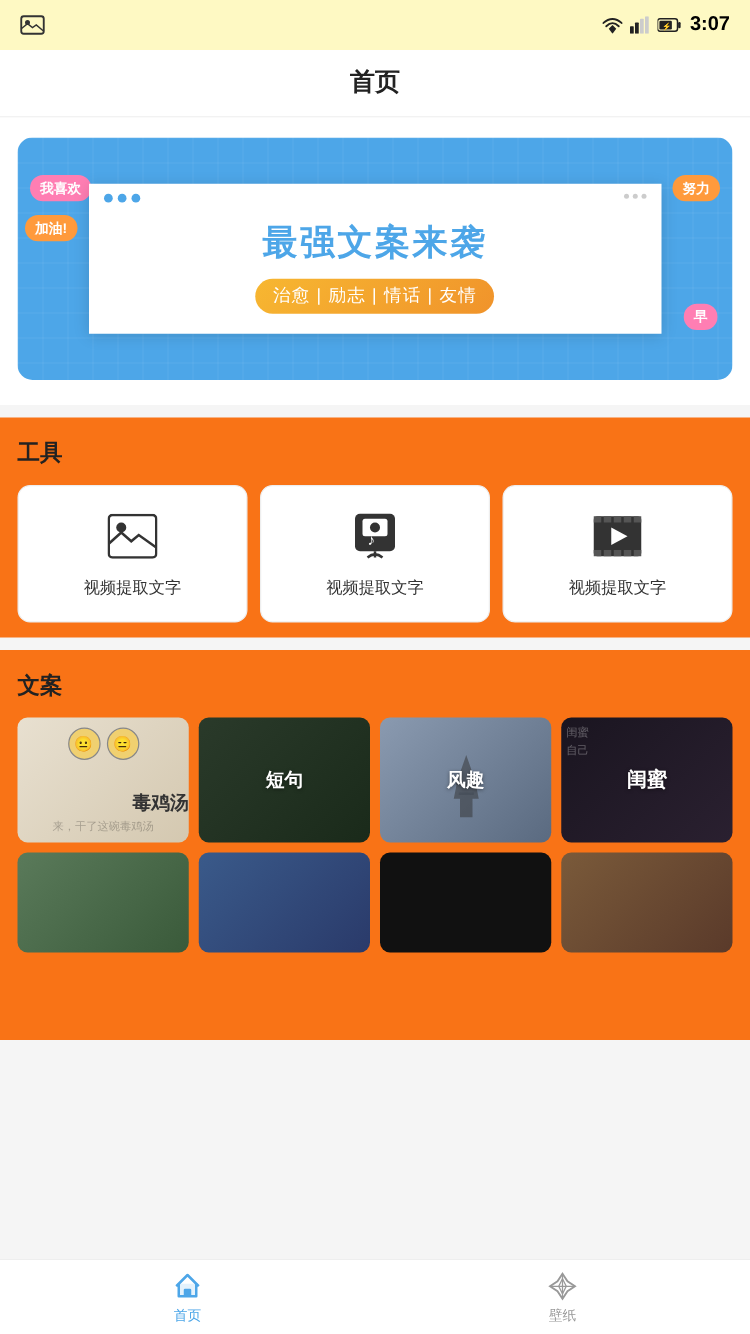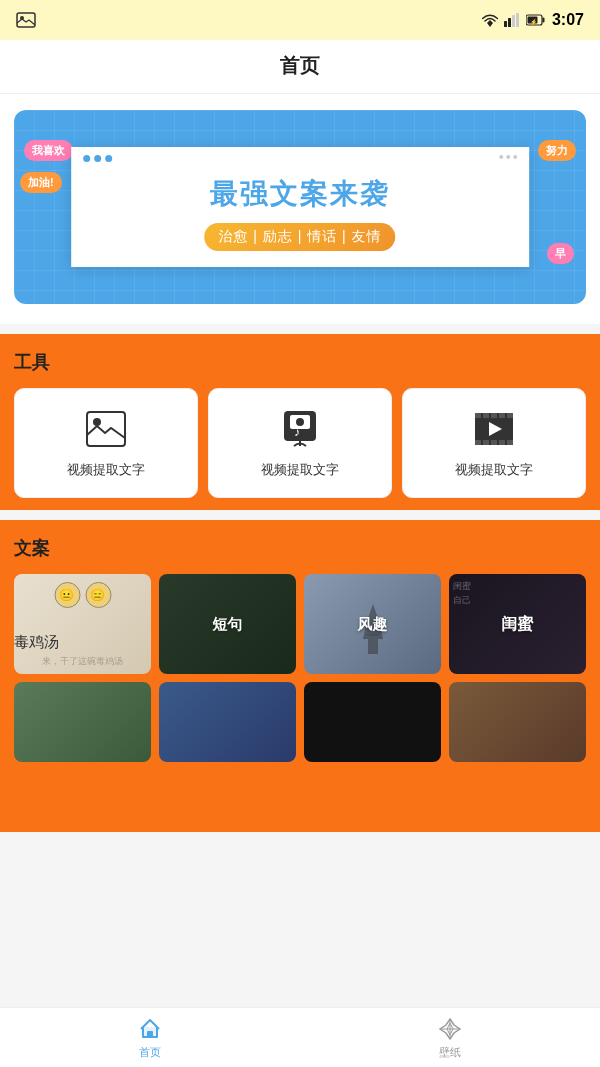--- a/index.html
+++ b/index.html
@@ -404,21 +404,21 @@
 
   <div class="copy-grid">
 
     <div class="copy-item bg-moji">
       <div class="copy-item-bg" style="position:relative;width:100%;height:100%;">
 
         <div style="position:absolute;top:8px;left:50%;transform:translateX(-50%);display:flex;gap:5px;">
           <div style="width:26px;height:26px;background:#f0d070;border-radius:50%;border:1.5px solid #888;display:flex;align-items:center;justify-content:center;font-size:12px;">😐</div>
           <div style="width:26px;height:26px;background:#f0d070;border-radius:50%;border:1.5px solid #888;display:flex;align-items:center;justify-content:center;font-size:12px;">😑</div>
         </div>
-        <span class="copy-item-label" style="position:absolute;bottom:22px;left:0;right:0;text-align:left;color:#333;font-weight:normal;font-size:15px;text-shadow:none;">毒鸡汤</span>
+        <span class="copy-item-label" style="position:absolute;bottom:22px;left:0;right:0;text-align:right;color:#333;font-weight:bold;font-size:15px;text-shadow:none;">毒鸡汤</span>
         <div class="deco-text" style="color:rgba(0,0,0,0.25);font-size:9px;">来，干了这碗毒鸡汤</div>
       </div>
     </div>
 
     <div class="copy-item bg-dark1">
       <div class="copy-item-bg" style="position:relative;width:100%;height:100%;">
         <span class="copy-item-label" style="position:absolute;top:50%;left:50%;transform:translate(-50%,-50%);">短句</span>
       </div>
     </div>
 

